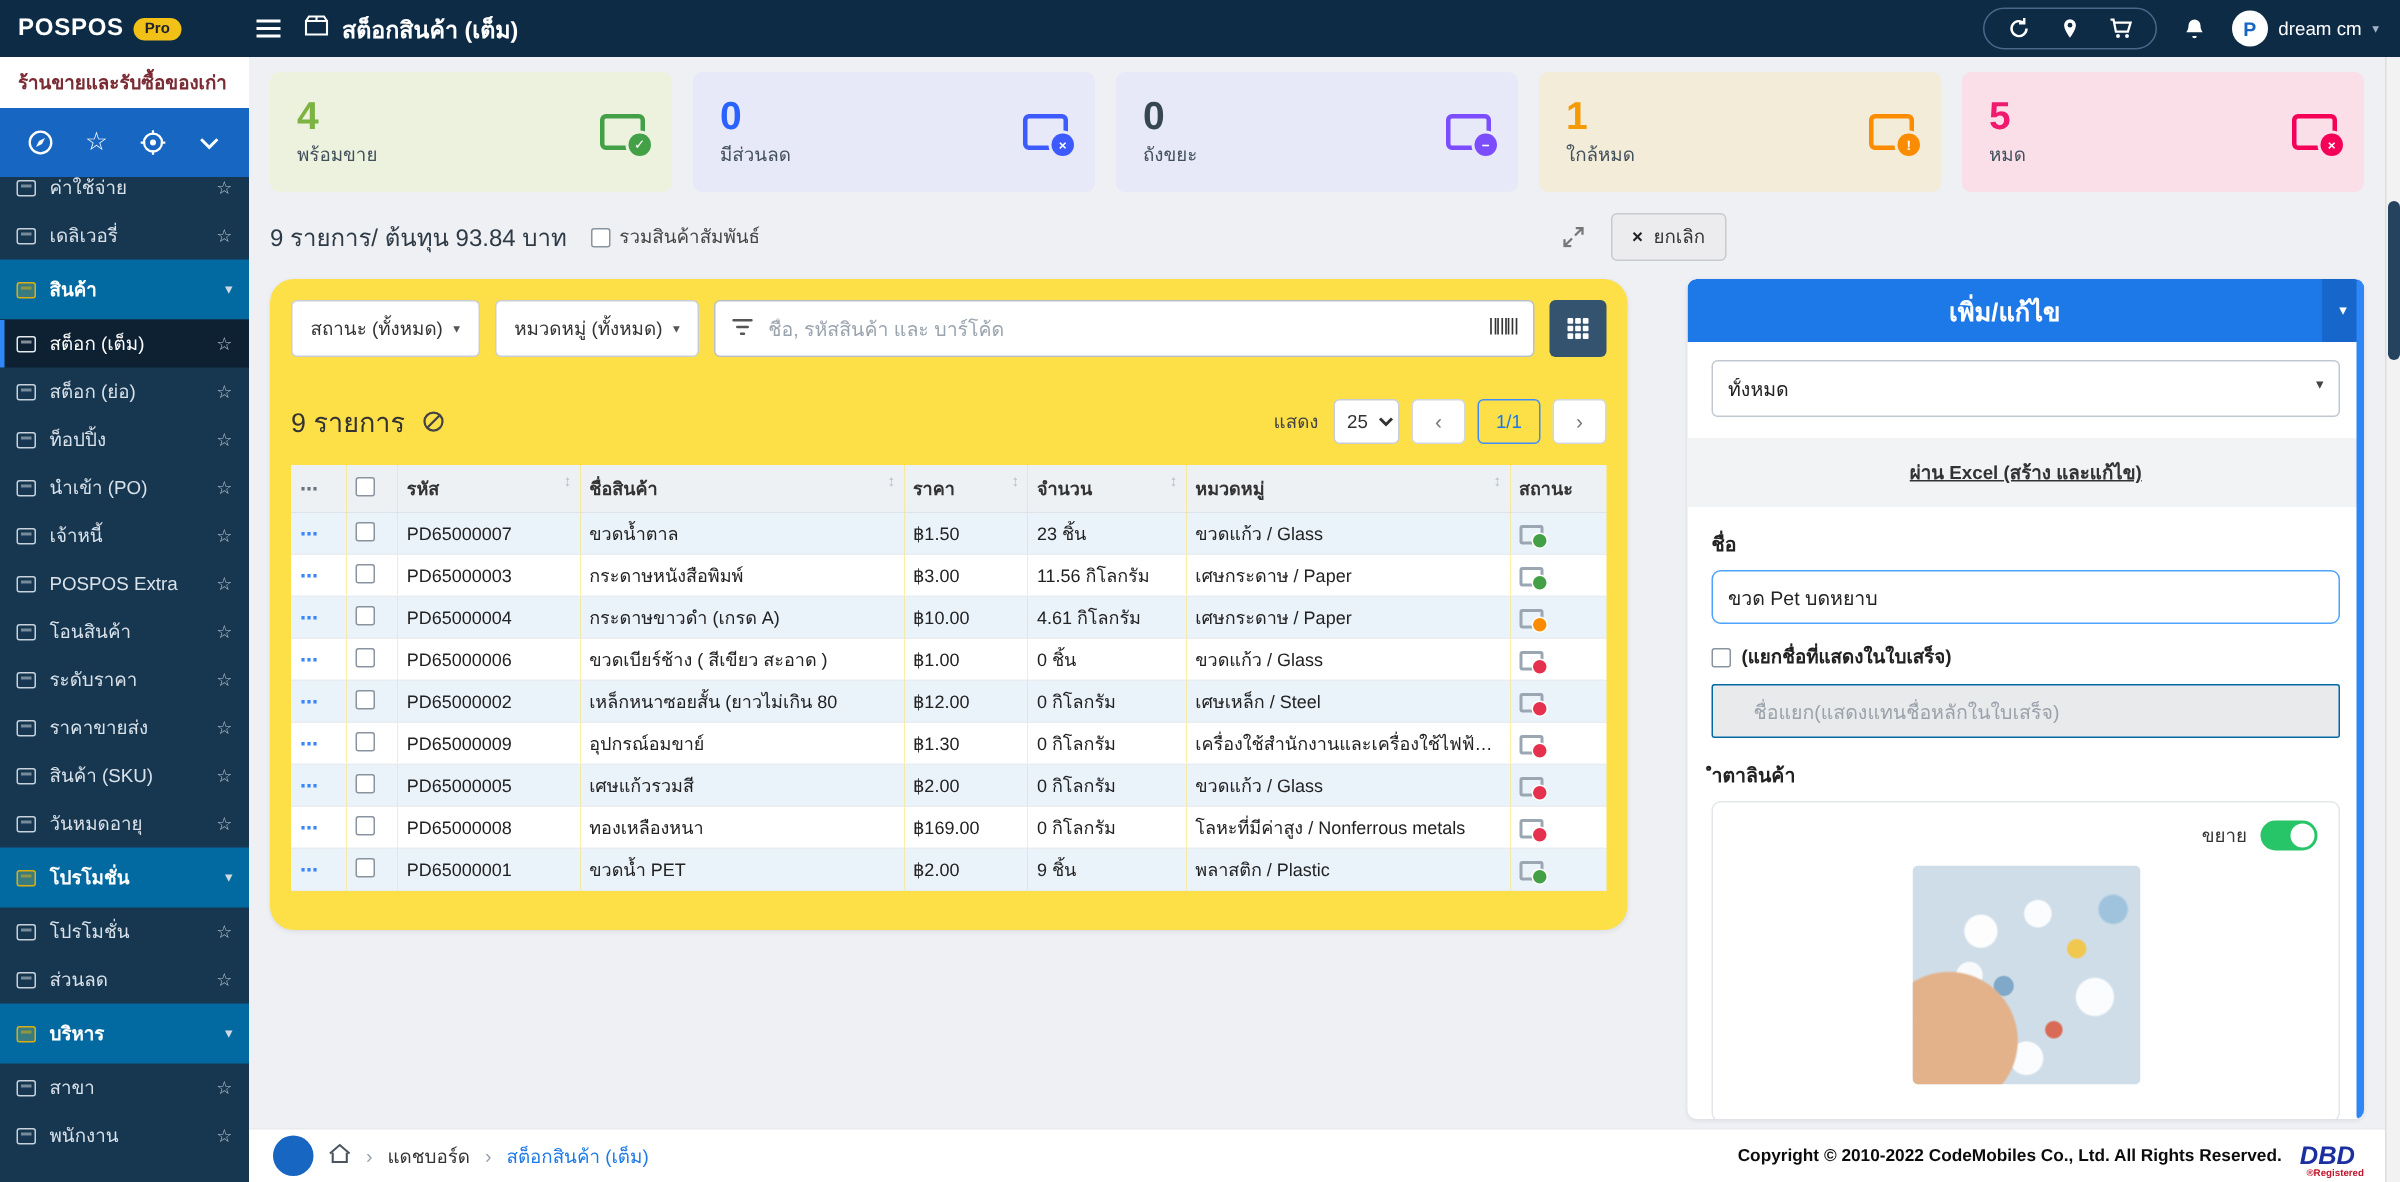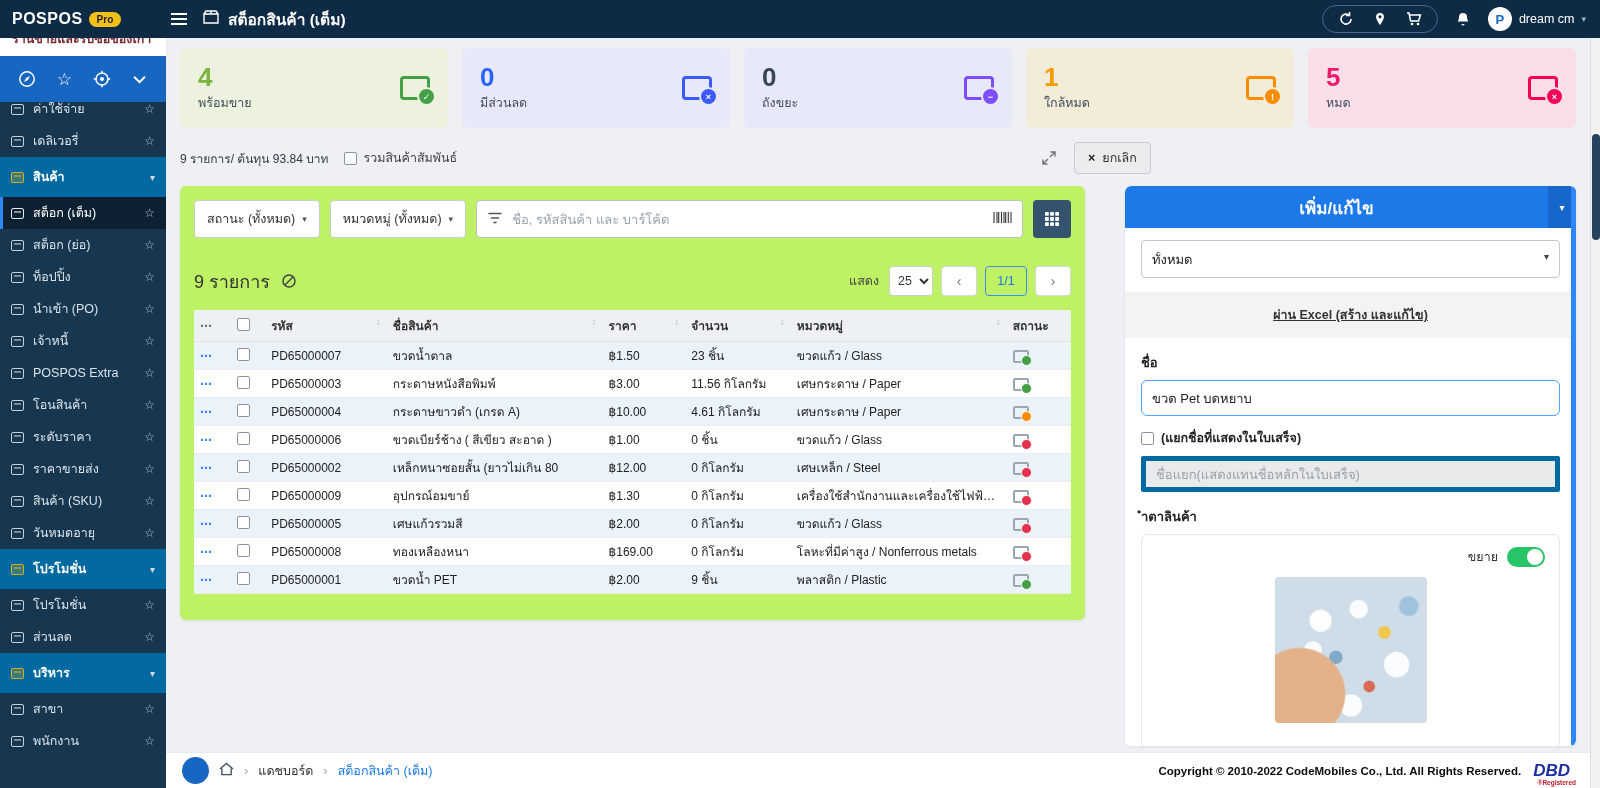--- a/index.html
+++ b/index.html
@@ -17,21 +17,21 @@
 .tb-title{display:flex;align-items:center;gap:8px;font-size:15.5px;font-weight:bold}
 .tb-right{margin-left:auto;display:flex;align-items:center;gap:16px;padding-right:14px}
 .tb-group{display:flex;align-items:center;gap:16px;border:1.5px solid #49688a;border-radius:16px;padding:4px 14px}
 .tb-ic{width:18px;height:18px;display:flex;align-items:center;justify-content:center;cursor:pointer}
 .tb-user{display:flex;align-items:center;gap:7px;cursor:pointer}
 .avatar{width:24px;height:24px;border-radius:50%;background:#fff;color:#1766c2;font-weight:bold;font-size:13px;display:flex;align-items:center;justify-content:center}
 .tb-user .uname{font-size:12.5px}
 .caret-sm{font-size:9px;color:#9fb3c8}
 
 
-.sidebar{position:absolute;top:22px;left:0;width:166px;bottom:0;background:#17364f;z-index:20}
+.sidebar{position:absolute;top:38px;left:0;width:166px;bottom:0;background:#17364f;z-index:20}
 .shopname{height:34px;background:#fff;color:#7a2b33;font-weight:bold;font-size:12.5px;line-height:34px;padding:0 12px;white-space:nowrap;overflow:hidden}
 .quickbar{height:46px;background:#1766c2;display:flex;align-items:center;justify-content:space-around;padding:0 8px}
 .qic{width:24px;height:24px;display:flex;align-items:center;justify-content:center;color:#fff;font-size:17px;cursor:pointer}
 .menu-clip{position:absolute;top:80px;left:0;right:0;bottom:0;overflow:hidden}
 .menu-in{margin-top:-9px}
 .sitem{height:32px;display:flex;align-items:center;gap:9px;padding:0 11px;color:#d9e2ea;font-size:12.5px;cursor:pointer;white-space:nowrap}
 .sitem .slabel{flex:1;overflow:hidden;text-overflow:ellipsis}
 .sic{width:13px;height:11px;border:1.5px solid currentColor;border-radius:2px;flex:none;position:relative;opacity:.9}
 .sic::before{content:"";position:absolute;left:2px;right:2px;top:2px;height:2px;background:currentColor;opacity:.55}
 .sstar{font-size:12px;color:#b9c7d4}
@@ -49,30 +49,30 @@
 .pkg-lg{width:30px;height:24px;border:3px solid;border-radius:4px;position:relative;flex:none}
 .badge{position:absolute;right:-7px;bottom:-7px;width:15px;height:15px;border-radius:50%;color:#fff;font-size:9px;font-weight:bold;display:flex;align-items:center;justify-content:center}
 .c1{background:#edf2df}.c1 .card-val{color:#7cb342}.c1 .pkg-lg{border-color:#43a047}.c1 .badge{background:#43a047;box-shadow:0 0 0 2px #edf2df}
 .c2{background:#e7e8f8}.c2 .card-val{color:#2962ff}.c2 .pkg-lg{border-color:#3d5afe}.c2 .badge{background:#3d5afe;box-shadow:0 0 0 2px #e7e8f8}
 .c3{background:#e7e8f8}.c3 .card-val{color:#37474f}.c3 .pkg-lg{border-color:#7c4dff}.c3 .badge{background:#7c4dff;box-shadow:0 0 0 2px #e7e8f8}
 .c4{background:#f2ecd9}.c4 .card-val{color:#f59a00}.c4 .pkg-lg{border-color:#fb8c00}.c4 .badge{background:#fb8c00;box-shadow:0 0 0 2px #f2ecd9}
 .c5{background:#fadfe9}.c5 .card-val{color:#f0196d}.c5 .pkg-lg{border-color:#f50057}.c5 .badge{background:#f50057;box-shadow:0 0 0 2px #fadfe9}
 
 .toolrow{display:flex;align-items:center;padding:0 14px;margin-top:14px}
 .toolleft{flex:1;display:flex;align-items:center;gap:16px}
-.summary{font-size:12px;color:#2e3a46}
+.summary{font-size:16px;color:#2e3a46}
 .chkline{display:flex;align-items:center;gap:6px;font-size:12.5px;color:#444;cursor:pointer}
 .chk{width:13px;height:13px;border:1.5px solid #8a93a0;border-radius:2px;background:#fff;display:inline-block;flex:none}
 .toolright{width:538px;display:flex;align-items:center;gap:14px}
 .icbtn{width:22px;height:22px;display:flex;align-items:center;justify-content:center;cursor:pointer}
 .cancelbtn{display:flex;align-items:center;gap:7px;background:#ececee;border:1px solid #c9c9cf;border-radius:4px;padding:5px 13px;font-size:12.5px;color:#333;cursor:pointer}
 .cancelbtn .x{font-weight:bold;color:#222}
 
 .panels{display:flex;gap:40px;padding:0 14px;margin-top:12px;align-items:flex-start}
-.tpanel{flex:1;background:#bef264;border-radius:6px;padding:14px 14px 26px;box-shadow:0 1px 3px rgba(16,30,50,.08)}
+.tpanel{flex:1;background:#fde047;border-radius:16px;padding:14px 14px 26px;box-shadow:0 1px 3px rgba(16,30,50,.08)}
 .filters{display:flex;align-items:center;gap:10px}
 .fbtn{border:1px solid #c9ced6;background:#fff;border-radius:4px;padding:0 12px;height:38px;font-size:12.5px;color:#333;display:flex;align-items:center;gap:7px;cursor:pointer;white-space:nowrap}
 .fcaret{font-size:9px;color:#555}
 .sbox{flex:1;border:1px solid #b9c0c9;border-radius:4px;height:38px;display:flex;align-items:center;padding:0 10px;gap:9px;background:#fff}
 .sbox input{border:none;outline:none;flex:1;font-size:13px;color:#222;background:transparent}
 .sbox input::placeholder{color:#9aa4af}
 .gridbtn{width:38px;height:38px;background:#33536e;border-radius:4px;display:flex;align-items:center;justify-content:center;cursor:pointer;flex:none}
 .crow{display:flex;align-items:center;margin-top:28px;gap:8px}
 .count{font-size:18px;color:#333}
 .crow .spacer{flex:1}
@@ -103,21 +103,21 @@
 .fhead-caret{width:28px;background:#1666cb;color:#fff;display:flex;align-items:center;justify-content:center;font-size:10px;border-radius:0 6px 0 0}
 .fbody{padding:12px 16px 0}
 .selwrap{position:relative}
 .selwrap select{width:100%;height:38px;border:1px solid #c2c8d0;border-radius:4px;font-size:13px;padding:0 10px;background:#fff;color:#222;appearance:none;-webkit-appearance:none}
 .selwrap .selcaret{position:absolute;right:11px;top:11px;font-size:10px;color:#444;pointer-events:none}
 .excelband{background:#f2f3f5;margin:14px -16px 0;padding:13px 0;text-align:center}
 .excellink{font-size:12.5px;font-weight:bold;color:#333;text-decoration:underline;cursor:pointer}
 .flabel{font-weight:bold;font-size:13px;color:#222;margin:14px 0 7px}
 .ninput{width:100%;height:36px;border:1.5px solid #4da3ff;border-radius:6px;padding:0 10px;font-size:13px;color:#222;outline:none}
 .splitline{display:flex;align-items:center;gap:7px;margin:12px 0 8px;font-size:12.5px;font-weight:bold;color:#222;cursor:pointer}
-.dinput{width:100%;height:36px;border:5px solid #0369a1;background:#e9eaec;border-radius:2px;padding:0 10px;font-size:13px;outline:none}
+.dinput{width:100%;height:36px;border:1px solid #0369a1;background:#e9eaec;border-radius:2px;padding:0 27px;font-size:13px;outline:none}
 .dinput::placeholder{color:#9aa2ab}
 .imgcard{border:1px solid #e3e6ea;border-radius:6px;background:#fff;padding:12px 14px 14px;margin-top:6px}
 .togglerow{display:flex;align-items:center;justify-content:flex-end;gap:9px;font-size:12.5px;color:#333}
 .toggle{width:38px;height:20px;border-radius:10px;background:#27c468;position:relative;cursor:pointer;flex:none}
 .toggle::after{content:"";position:absolute;right:2px;top:2px;width:16px;height:16px;border-radius:50%;background:#fff}
 .pimg{width:152px;height:146px;border-radius:4px;margin:10px auto 10px;background-color:#cfdde8;background-image:
  radial-gradient(circle at 16% 80%, #e3b28a 0 26%, rgba(227,178,138,0) 27%),
  radial-gradient(circle at 30% 30%, rgba(255,255,255,.95) 0 7%, rgba(255,255,255,0) 8%),
  radial-gradient(circle at 55% 22%, rgba(255,255,255,.9) 0 6%, rgba(255,255,255,0) 7%),
  radial-gradient(circle at 72% 38%, #f0c84f 0 4%, rgba(240,200,79,0) 5%),

